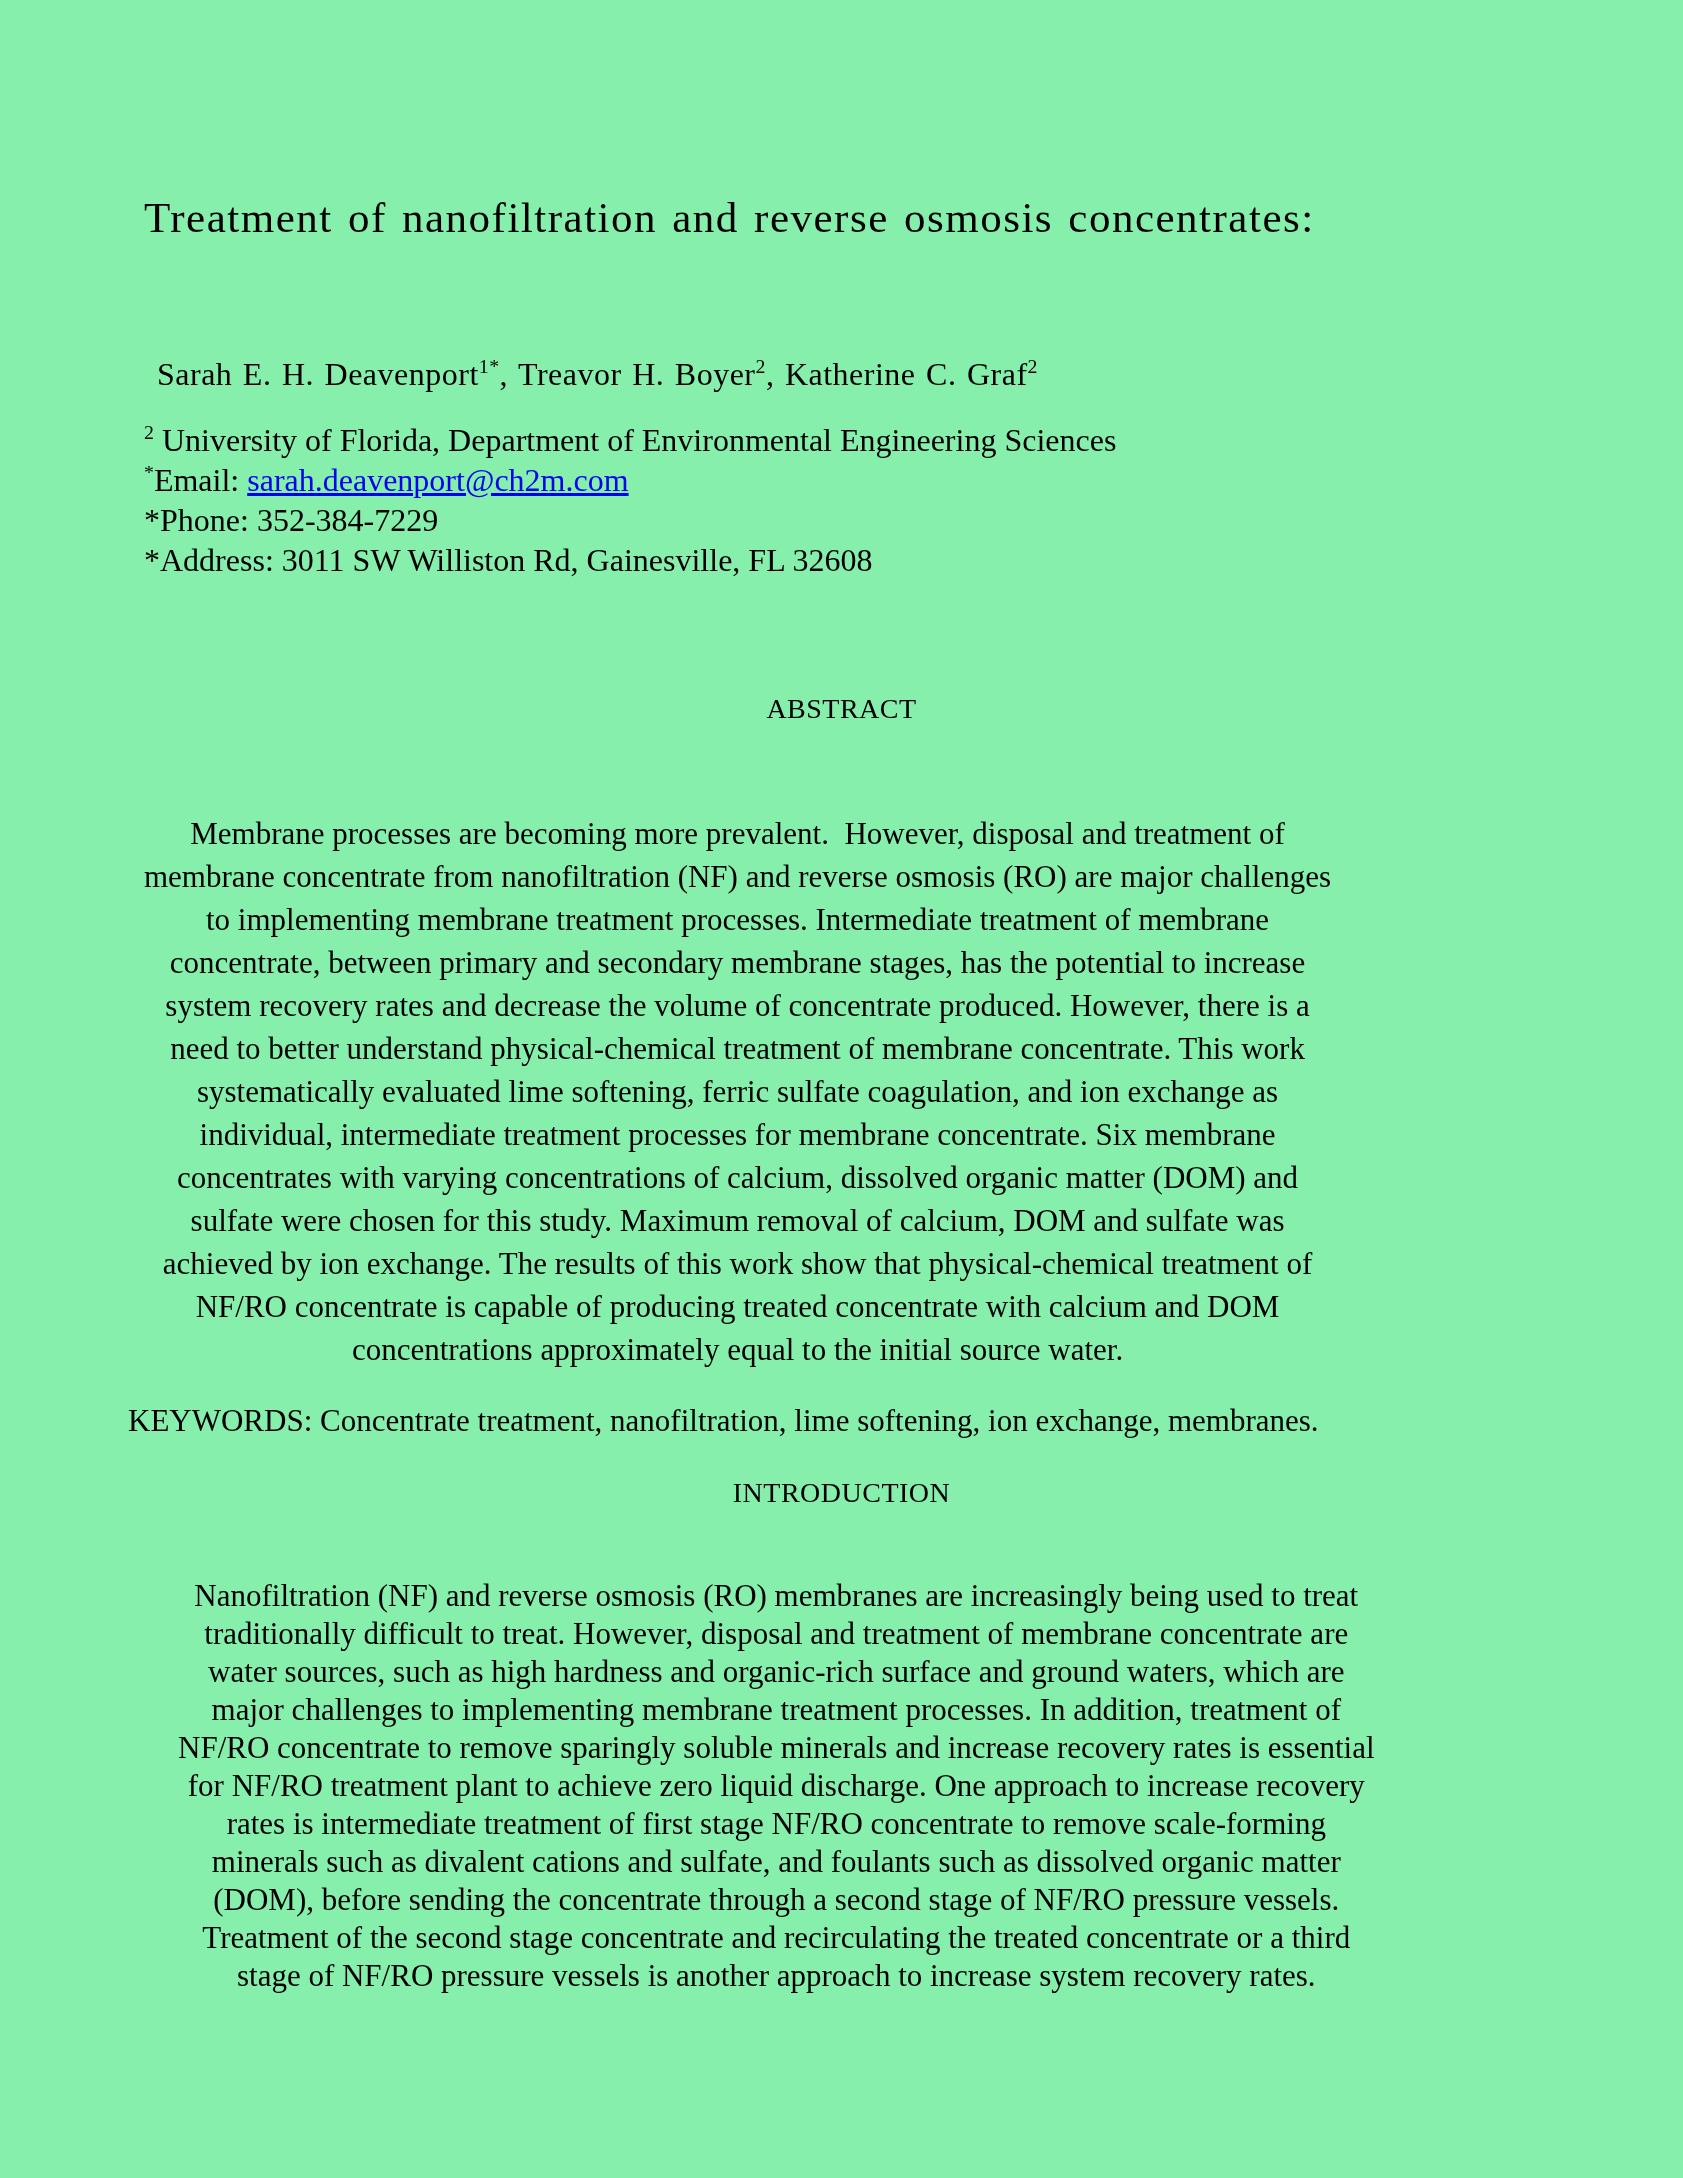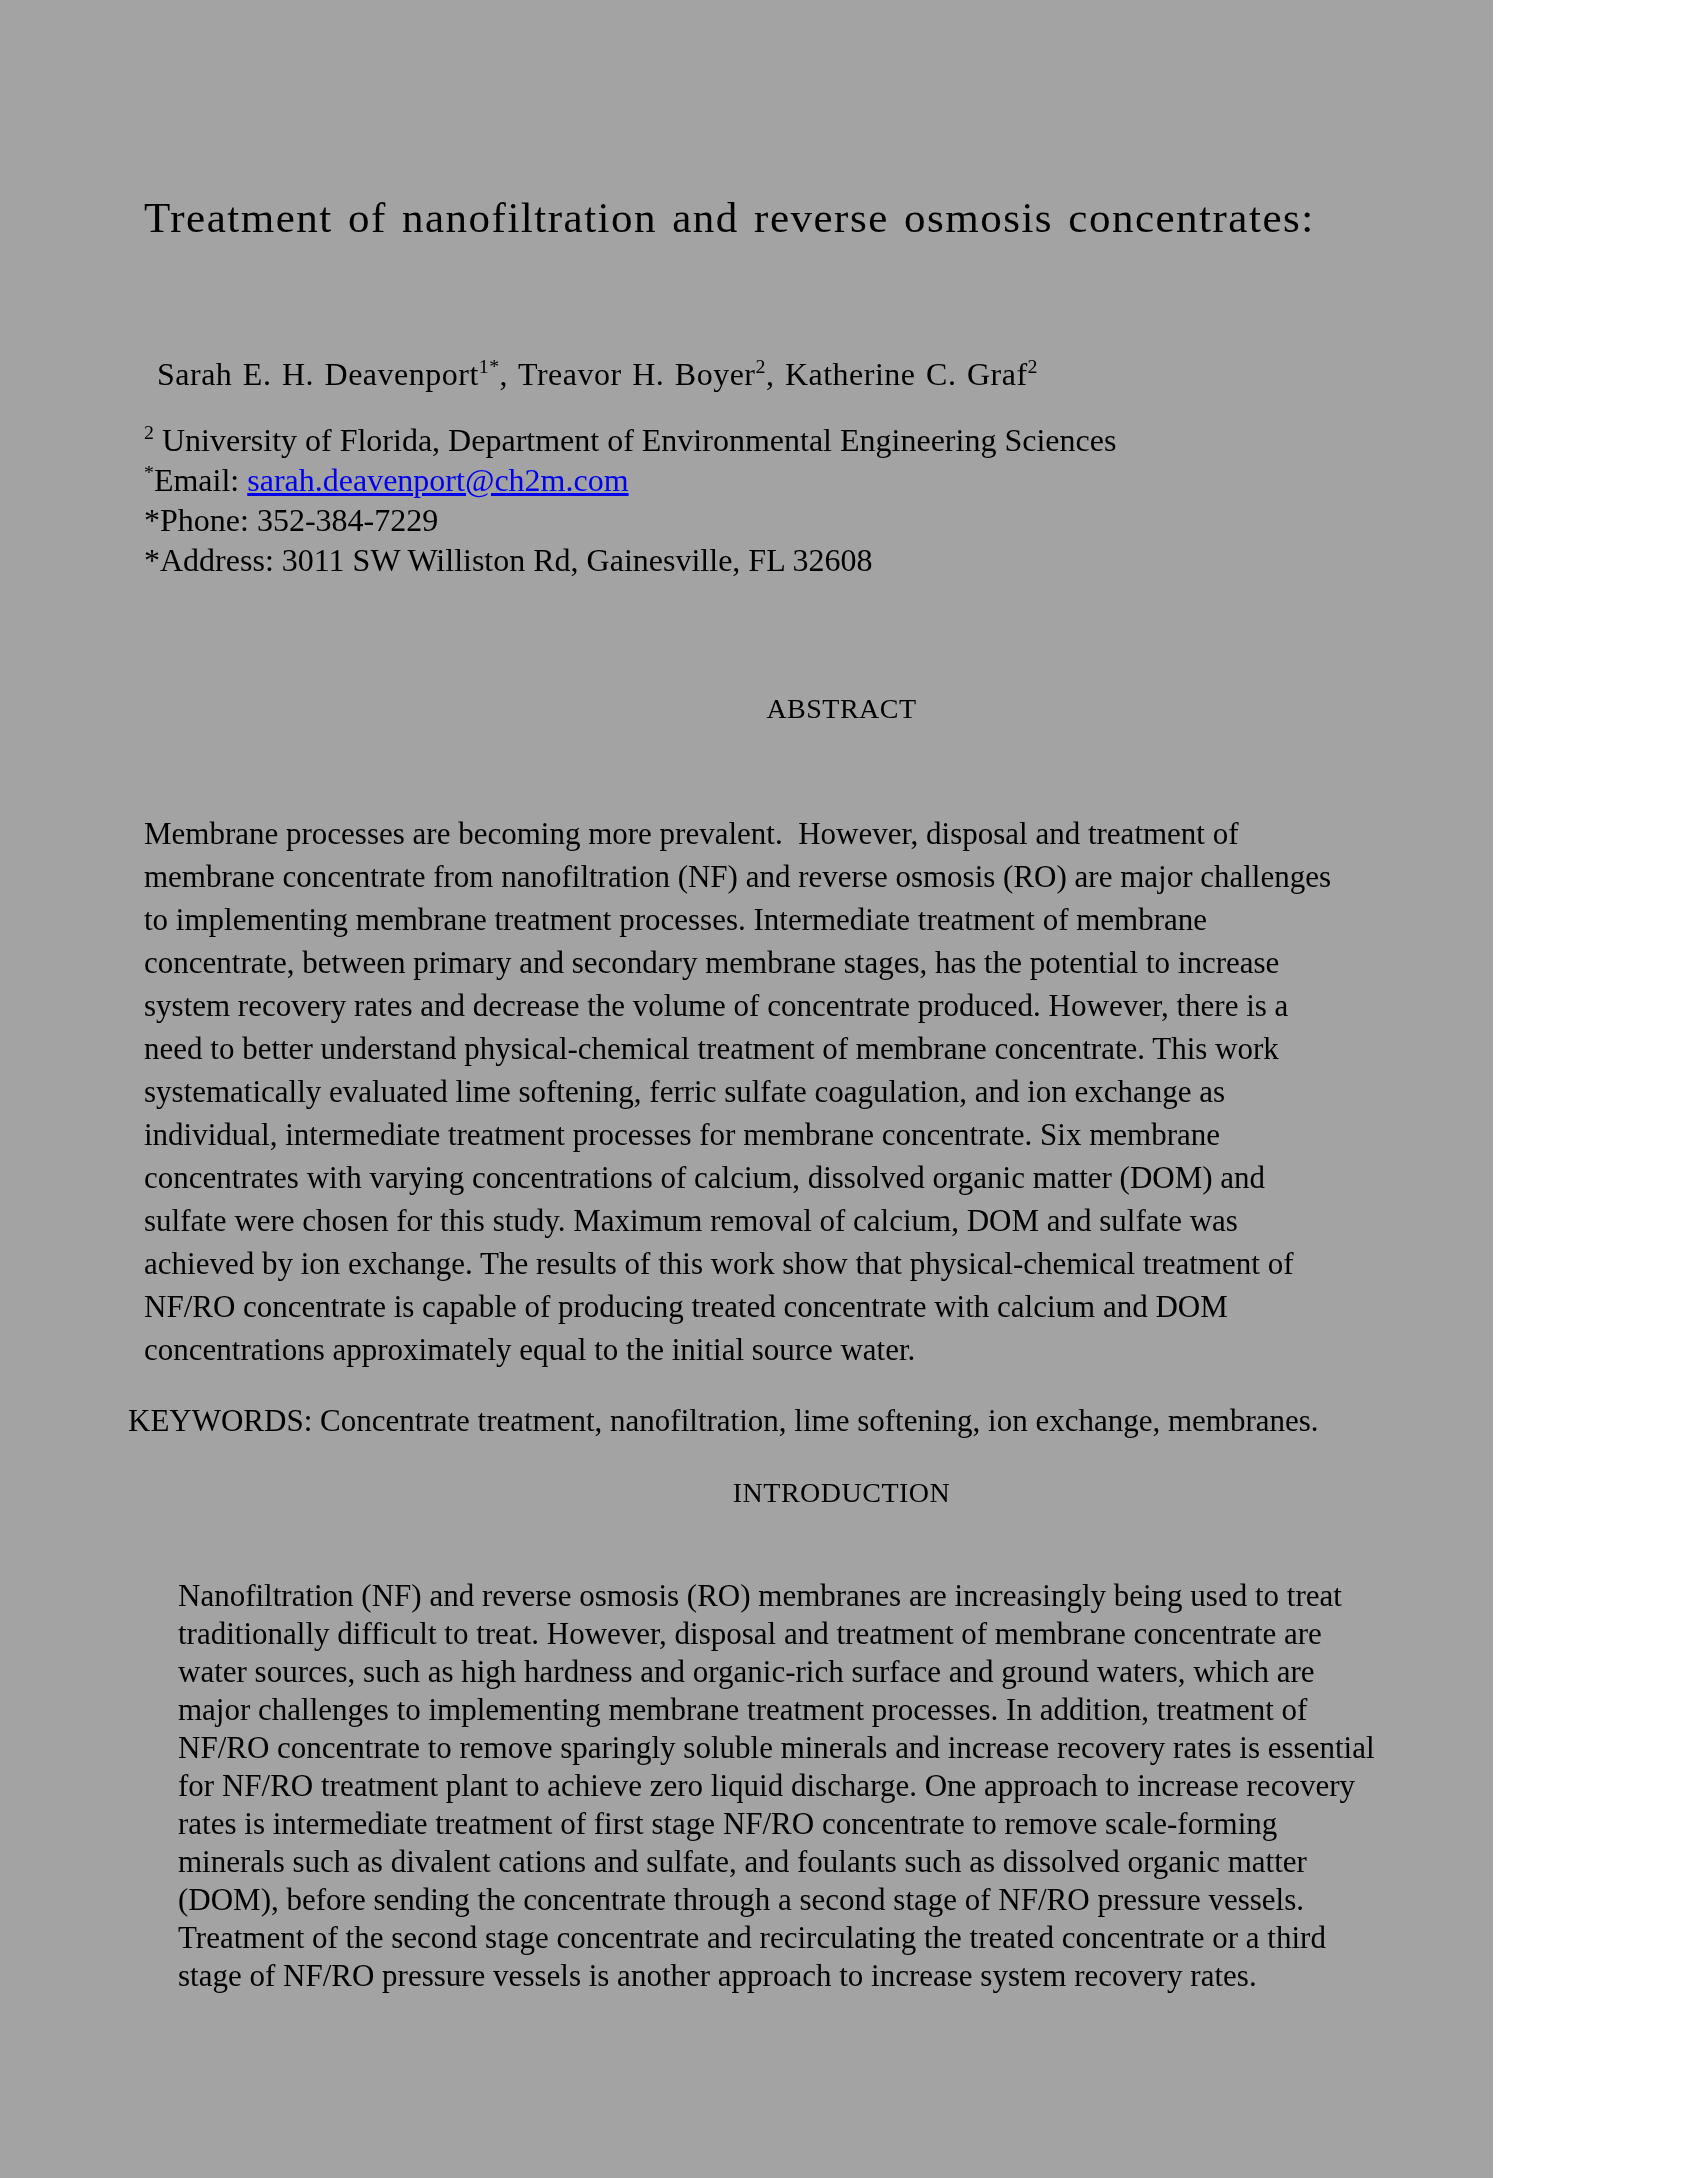--- a/index.html
+++ b/index.html
@@ -2,23 +2,23 @@
 <html><head>
 <meta charset="utf-8">
 <style>
   html, body {
     margin: 0;
     padding: 0;
     background: #ffffff;
   }
   .page {
     position: relative;
-    width: 1493px;
+    width: 1683px;
     height: 2178px;
-    background: #a3a3a3;
+    background: #86efac;
     color: #000000;
     font-family: "Liberation Serif", "DejaVu Serif", serif;
     overflow: hidden;
     text-decoration: underline;
   }
   .title {
     position: absolute;
     left: 144px;
     top: 190px;
     margin: 0;
@@ -68,20 +68,21 @@
     font-size: 28px;
     font-weight: normal;
     letter-spacing: 0.5px;
   }
   .heading-abstract { top: 693px; }
   .heading-introduction { top: 1477px; }
   .para {
     position: absolute;
     left: 144px;
     font-size: 31px;
+    text-align: center;
   }
   .para .line {
     white-space: pre;
   }
   .para-abstract {
     top: 812px;
     line-height: 43px;
   }
   .keywords {
     position: absolute;

